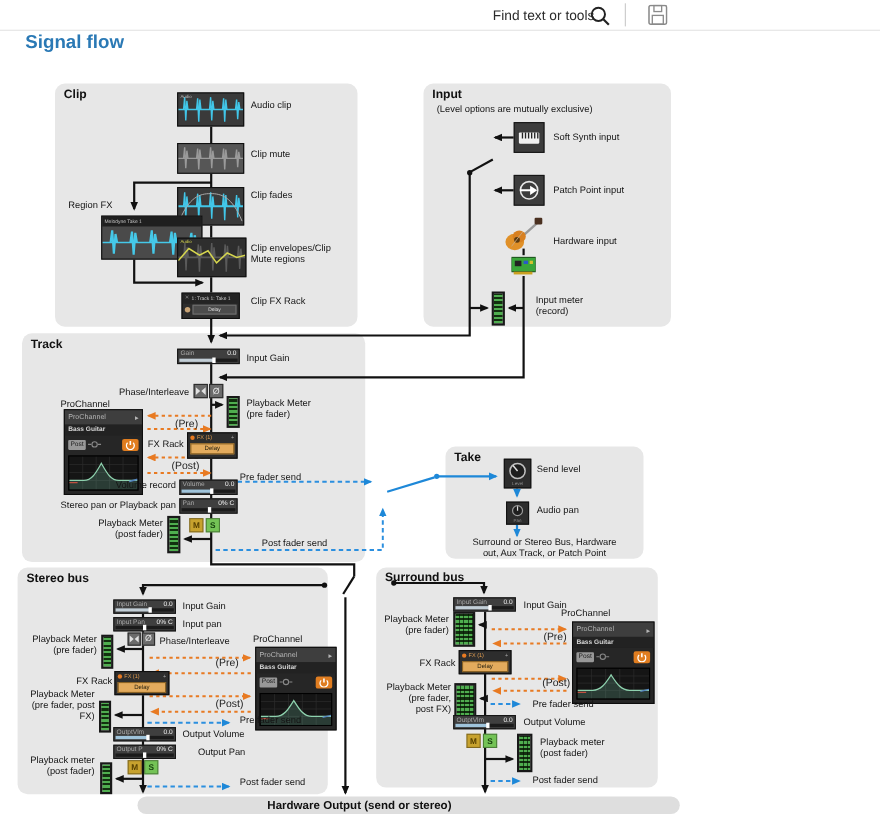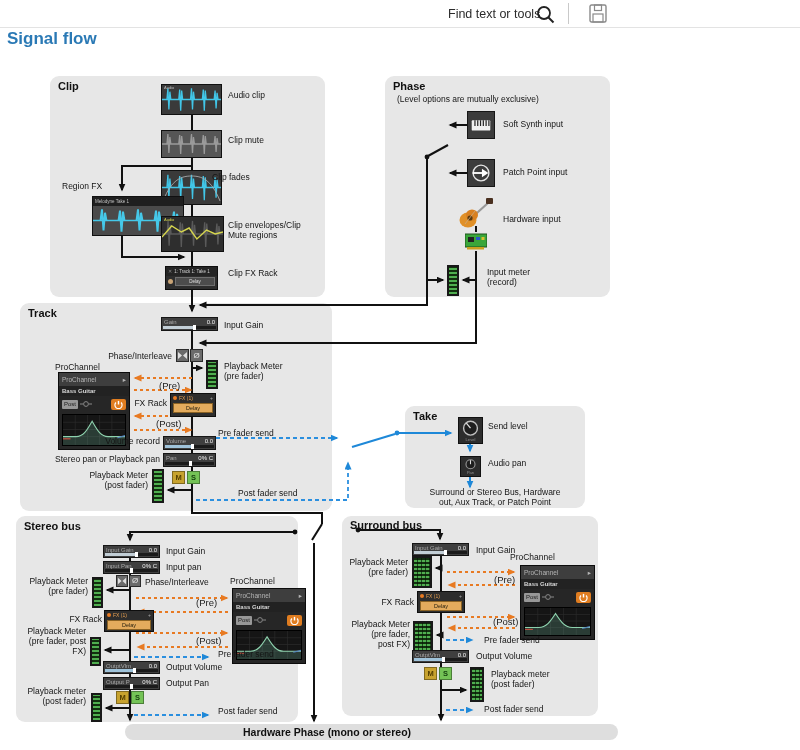--- a/index.html
+++ b/index.html
@@ -77,21 +77,21 @@
 </div>
 <div class="hr" style="left:568px;top:3px;width:1px;height:21px;background:#c9c9c9"></div>
 <div class="icon" style="left:589px;top:4px">
   <svg width="18" height="19" viewBox="0 0 18 19">
       <rect x="1" y="1" width="16" height="17" rx="1.5" fill="none" stroke="#8a8a8a" stroke-width="1.4"></rect>
       <rect x="5.5" y="1" width="7" height="5.5" fill="none" stroke="#8a8a8a" stroke-width="1.2"></rect>
       <rect x="4" y="10" width="10" height="8" fill="none" stroke="#8a8a8a" stroke-width="1.2"></rect>
     </svg>
 </div>
 <div class="hr" style="left:0;top:27px;width:800px;height:1px"></div>
-<div class="title" style="left:7px;top:29px">Signal flow</div>
+<div class="title" style="left:23px;top:29px">Signal flow</div>
 
 <div class="sec" style="left:50px;top:76px;width:275px;height:221px"></div>
 <div class="sec" style="left:385px;top:76px;width:225px;height:221px"></div>
 <div class="sec" style="left:20px;top:303px;width:312px;height:208px"></div>
 <div class="sec" style="left:405px;top:406px;width:180px;height:102px"></div>
 <div class="sec" style="left:16px;top:516px;width:282px;height:206px"></div>
 <div class="sec" style="left:342px;top:516px;width:256px;height:200px"></div>
 
 <svg class="overlay" width="800" height="750">
   <defs>
@@ -191,21 +191,21 @@
 </div>
 <div class="lbl" style="left:228px;top:135px">Clip mute</div>
 <div class="clipw" style="left:161px;top:170px;width:61px;height:35px">
   <svg class="wave" viewBox="0 0 60 26" preserveAspectRatio="none" style="color:#41c6e8">
       <use href="#wfp"></use>
     </svg>
   <svg class="wave" viewBox="0 0 60 33" preserveAspectRatio="none">
     <path d="M1,30 C10,8 20,5 30,5 M59,30 C50,8 40,5 30,5" fill="none" stroke="#ababab" stroke-width="0.9"></path>
   </svg>
 </div>
-<div class="lbl" style="left:212px;top:172px">Clip fades</div>
+<div class="lbl" style="left:228px;top:172px">Clip fades</div>
 <div class="lbl" style="left:62px;top:181px">Region FX</div>
 <div class="clipw" style="left:92px;top:196px;width:92px;height:40px">
   <div class="mel-t">Melodyne Take 1</div>
   <div class="mel-b">
       <svg class="wave" viewBox="0 0 60 26" preserveAspectRatio="none" style="color:#45c8e8">
         <use href="#wfp"></use>
       </svg>
     </div>
 </div>
 <div class="clipw" style="left:161px;top:216px;width:63px;height:36px;background:#2e2e2e">
@@ -224,21 +224,21 @@
       <span class="cfxr-x">✕</span>
       <span>1: Track 1: Take 1</span>
     </div>
   <div class="cfxr-b">
       <span class="cfxr-dot"></span>
       <span class="cfxr-chip">Delay</span>
     </div>
 </div>
 <div class="lbl" style="left:228px;top:268px">Clip FX Rack</div>
 
-<div class="sec-t" style="left:393px;top:80px">Phase</div>
+<div class="sec-t" style="left:393px;top:80px">Input</div>
 <div class="lbl" style="left:397px;top:94px">(Level options are mutually exclusive)</div>
 <div class="ibox" style="left:467px;top:111px;width:28px;height:28px">
   <svg width="26" height="26" viewBox="0 0 28 28">
       <rect x="4" y="9" width="20" height="11" rx="1" fill="#f0f0f0"></rect>
       <path d="M7.5,9 v6 M10.5,9 v6 M13.5,9 v6 M16.5,9 v6 M19.5,9 v6 M22.5,9 v6" stroke="#222" stroke-width="1.3"></path>
     </svg>
 </div>
 <div class="lbl" style="left:503px;top:119px">Soft Synth input</div>
 <div class="ibox" style="left:467px;top:159px;width:28px;height:28px">
   <svg width="26" height="26" viewBox="0 0 28 28">
@@ -497,21 +497,21 @@
 <div class="lbl" style="left:166px;top:662px">Output Volume</div>
 <div class="widget" style="left:103px;top:677px;width:57px;height:13px">
   <div class="w-row">
       <span class="w-lab">Output P</span>
       <span class="w-val">0% C</span>
     </div>
   <div class="w-sl">
       <div class="w-thumb" style="left:48%"></div>
     </div>
 </div>
-<div class="lbl" style="left:166px;top:678px">Output Pan</div>
+<div class="lbl" style="left:180px;top:678px">Output Pan</div>
 <div class="msbtn mute" style="left:116px;top:691px">M</div>
 <div class="msbtn solo" style="left:131px;top:691px">S</div>
 <div class="rblk" style="left:12px;top:686px;width:74px">
   <div>Playback meter</div>
     <div>(post fader)</div>
 </div>
 <div class="meter" style="left:91px;top:693px;width:11px;height:29px"></div>
 <div class="lbl" style="left:218px;top:706px">Post fader send</div>
 
 <div class="sec-t" style="left:350px;top:519px">Surround bus</div>
@@ -594,13 +594,13 @@
 </div>
 <div class="lbl" style="left:476px;top:651px">Output Volume</div>
 <div class="msbtn mute" style="left:424px;top:667px">M</div>
 <div class="msbtn solo" style="left:439px;top:667px">S</div>
 <div class="meter multi" style="left:470px;top:667px;width:14px;height:35px"></div>
 <div class="lbl" style="left:491px;top:669px">Playback meter</div>
 <div class="lbl" style="left:491px;top:679px">(post fader)</div>
 <div class="lbl" style="left:484px;top:704px">Post fader send</div>
 
 <div class="bar" style="left:125px;top:724px;width:493px;height:16px"></div>
-<div class="bar-t" style="left:243px;top:726px">Hardware Phase (mono or stereo)</div>
+<div class="bar-t" style="left:243px;top:726px">Hardware Output (send or stereo)</div>
 
 </body></html>

